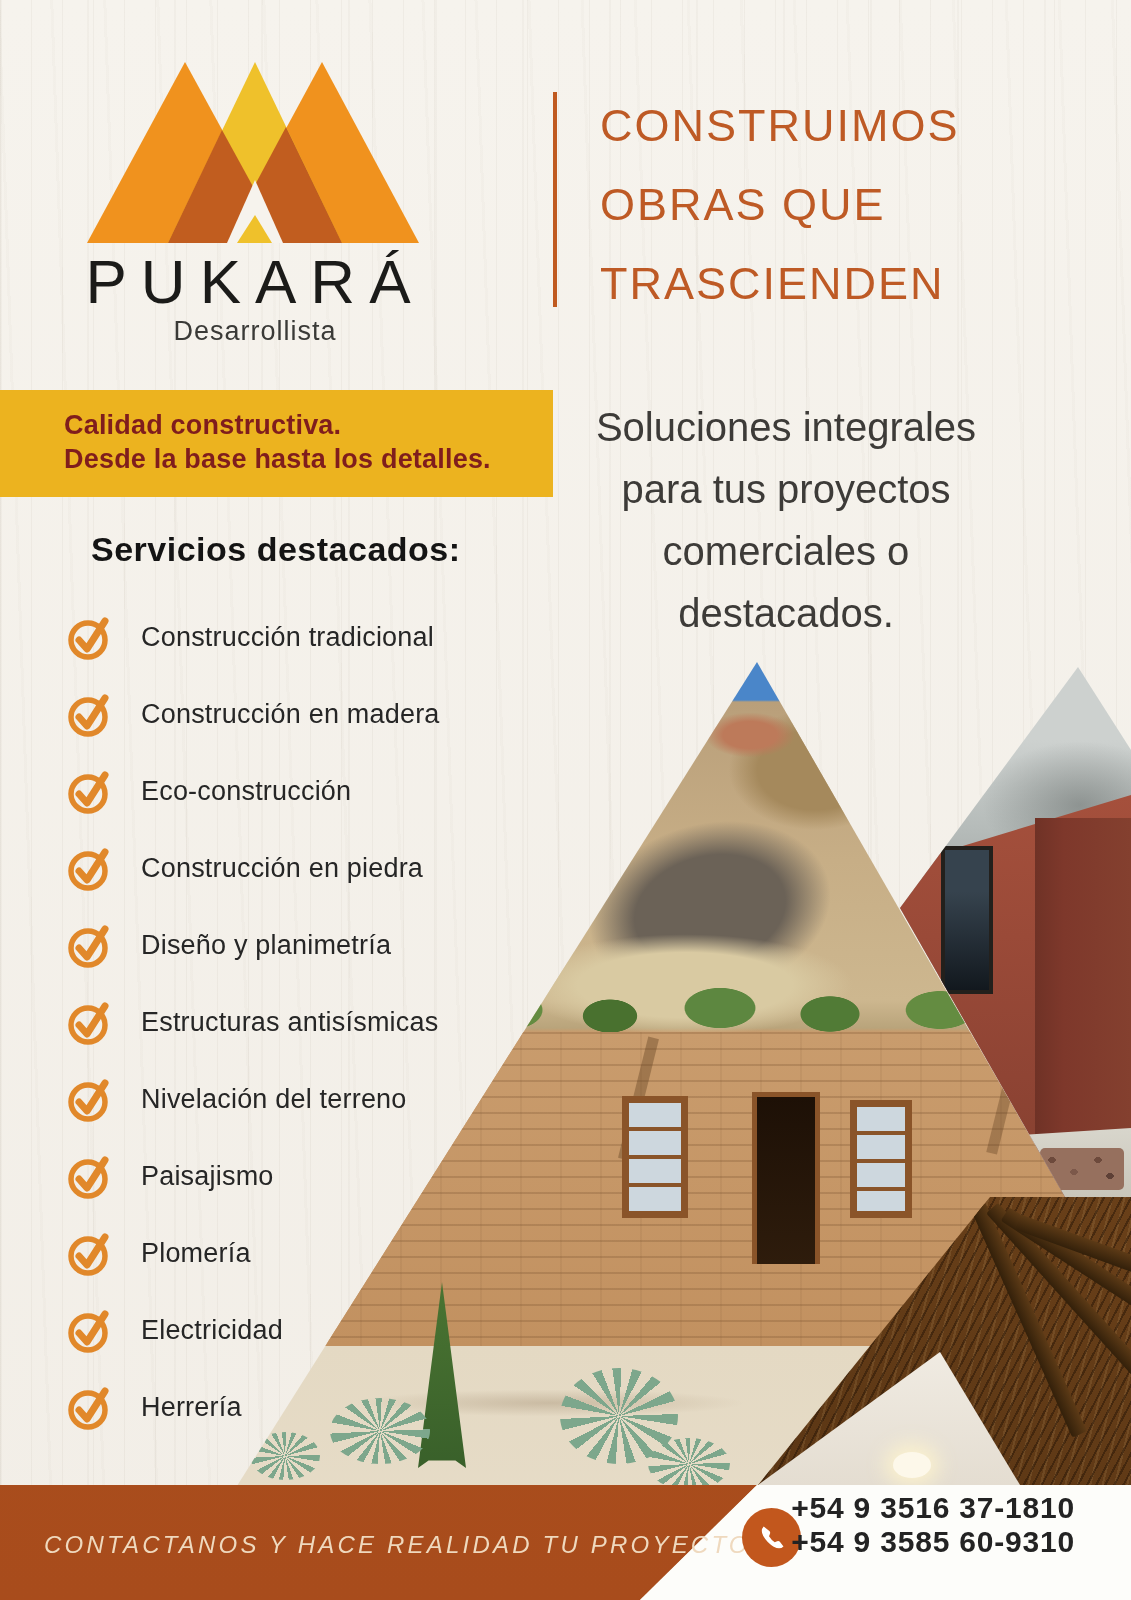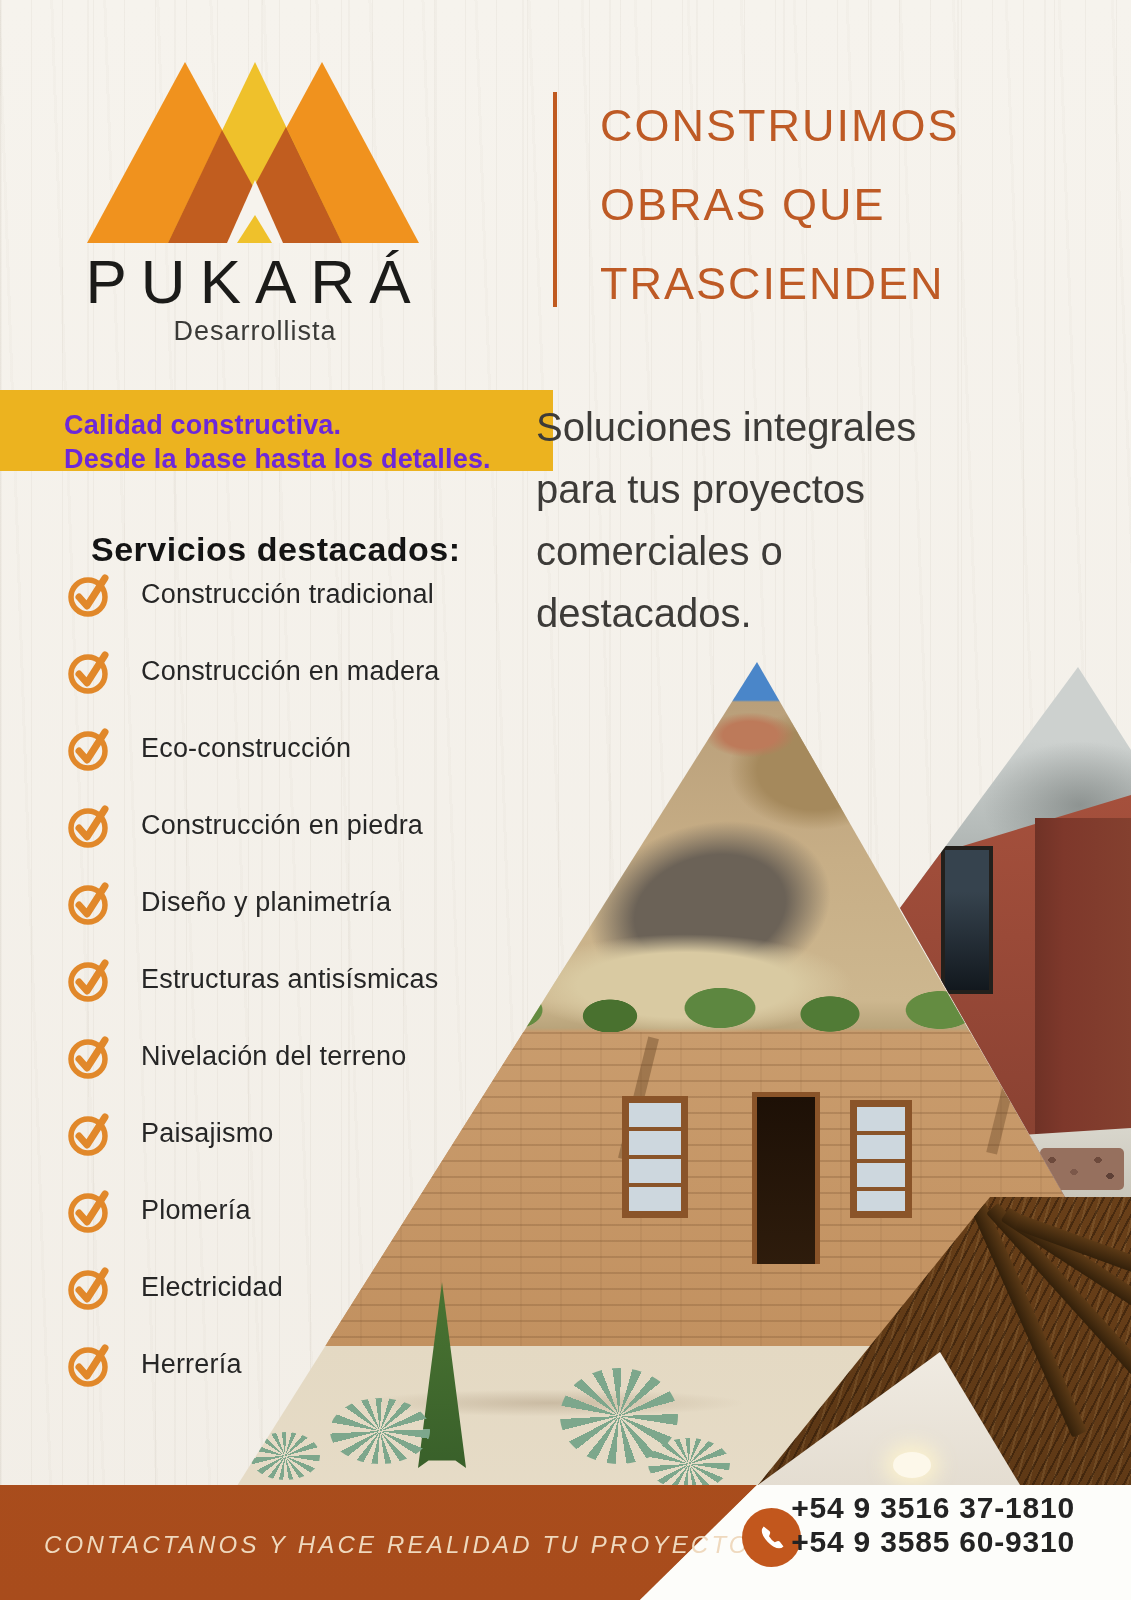--- a/index.html
+++ b/index.html
@@ -18,31 +18,31 @@
   .logo-mark{left:40px;top:55px;width:430px;height:200px;}
   .brand{left:40px;top:246px;width:430px;text-align:center;
          font-size:62px;font-weight:400;letter-spacing:14px;color:#1b1b19;}
   .tagline{left:40px;top:316px;width:430px;text-align:center;
            font-size:27px;font-weight:400;color:#3a3a37;letter-spacing:1px;}
 
   
   .divider{left:553px;top:92px;width:4px;height:215px;background:#c05a20;}
   .headline{left:600px;top:86px;width:520px;color:#be5a25;
             font-size:45px;line-height:79px;letter-spacing:2px;font-weight:400;}
-  .sub{right:95px;top:396px;width:500px;text-align:left;color:#3d3b38;
+  .sub{right:95px;top:396px;width:500px;text-align:center;color:#3d3b38;
        font-size:40px;line-height:62px;font-weight:400;}
 
   
-  .banner{left:0;top:390px;width:553px;height:81px;background:#ecb31f;
-          box-sizing:border-box;padding:18px 0 0 64px;color:#6d28d9;}
+  .banner{left:0;top:390px;width:553px;height:107px;background:#ecb31f;
+          box-sizing:border-box;padding:18px 0 0 64px;color:#7f1d1d;}
   .banner div{font-size:27px;font-weight:700;line-height:34px;letter-spacing:0.2px;}
 
   
   .svc-heading{left:64px;top:530px;font-size:34px;font-weight:700;color:#141414;letter-spacing:0.5px;margin-left:27px;}
-  .svc-list{left:66px;top:570px;width:480px;}
+  .svc-list{left:66px;top:613px;width:480px;}
   .svc-row{display:flex;align-items:center;height:48px;margin-bottom:29px;}
   .svc-ico{width:48px;height:48px;flex:0 0 48px;margin-right:27px;}
   .svc-label{font-size:27px;color:#262626;letter-spacing:0.2px;}
 
   
   .photo-central{inset:0;z-index:2;
     clip-path:polygon(757px 662px,165px 1600px,1297px 1600px);
     background:linear-gradient(180deg,
       #4a86c9 0 700px,
       #b99f7a 702px,#c7ae86 860px,#cdb78f 1000px,#b9a47b 1028px,

